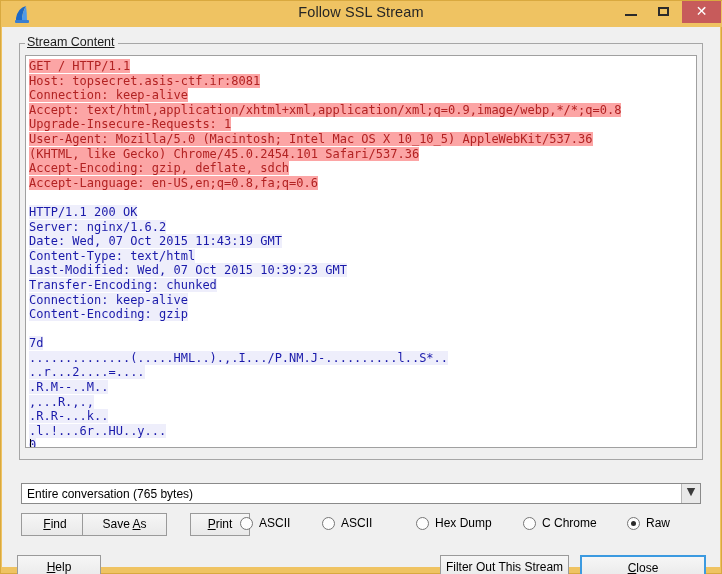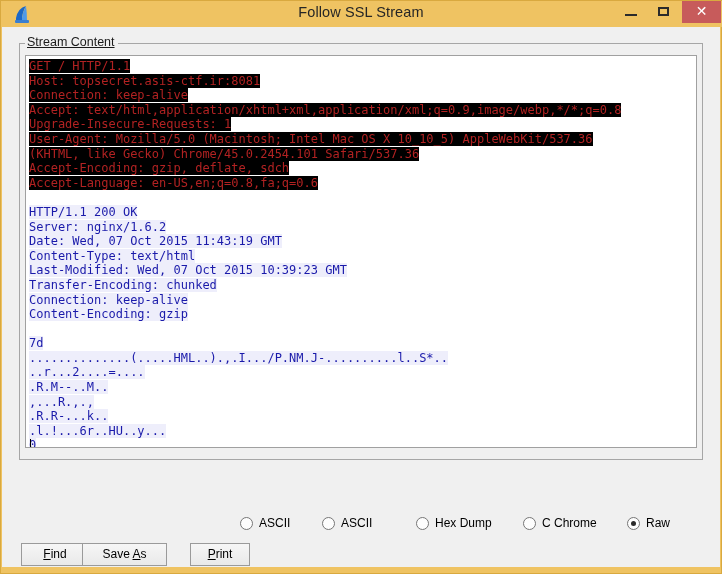--- a/index.html
+++ b/index.html
@@ -126,21 +126,21 @@
     font-size: 12px;
     line-height: 14.6px;
     white-space: pre;
     height: 14.6px;
   }
   .line span.hl {
     padding: 0;
   }
   .req span.hl {
     color: #b22222;
-    background: #000000;
+    background: #fca5a5;
   }
   .res span.hl {
     color: #1a1aaa;
     background: #eeeefb;
   }
   .blank { height: 14.6px; }
   #caret {
     position: absolute;
     left: 4px;
     top: 383px;
@@ -188,21 +188,20 @@
     position: absolute;
     background: linear-gradient(#f6f6f6, #e9e9e9);
     border: 1px solid #9a9a9a;
     box-sizing: border-box;
     font-size: 12px;
     color: #000000;
     text-align: center;
     line-height: 21px;
     height: 23px;
     cursor: default;
-    margin-top: 30px;
   }
   .pbtn .u { text-decoration: underline; }
   #btn-find  { left: 19px;  top: 486px; width: 68px; }
   #btn-saveas{ left: 80px;  top: 486px; width: 85px; }
   #btn-print { left: 188px; top: 486px; width: 60px; }
   #btn-help  { left: 15px;  top: 528px; width: 84px; height: 25px; line-height: 23px; }
   #btn-filter{ left: 438px; top: 528px; width: 129px; height: 25px; line-height: 23px; }
   #btn-close-main {
     left: 578px; top: 528px; width: 126px; height: 25px; line-height: 23px;
     border: 2px solid #3c9ae0;
@@ -302,20 +301,26 @@
           <div class="line res"><span class="hl">..r...2....=....</span></div>
           <div class="line res"><span class="hl">.R.M--..M..</span></div>
           <div class="line res"><span class="hl">,...R.,.,</span></div>
           <div class="line res"><span class="hl">.R.R-...k..</span></div>
           <div class="line res"><span class="hl">.l.!...6r..HU..y...</span></div>
           <div class="line res"><span class="hl">0</span></div>
         </div>
       <div id="caret"></div>
     </div>
 
+    <div id="combo">
+      <div id="combo-value">Entire conversation (765 bytes)</div>
+      <div id="combo-arrow">
+        <div class="chev">▼</div>
+      </div>
+    </div>
 
     <div class="pbtn" id="btn-find"><span class="u">F</span>ind</div>
     <div class="pbtn" id="btn-saveas">Save <span class="u">A</span>s</div>
     <div class="pbtn" id="btn-print"><span class="u">P</span>rint</div>
 
     <div class="radio" id="radio-ascii">
       <div class="dot"></div>
       <div class="rlabel">ASCII</div>
     </div>
     <div class="radio" id="radio-ebcdic">

